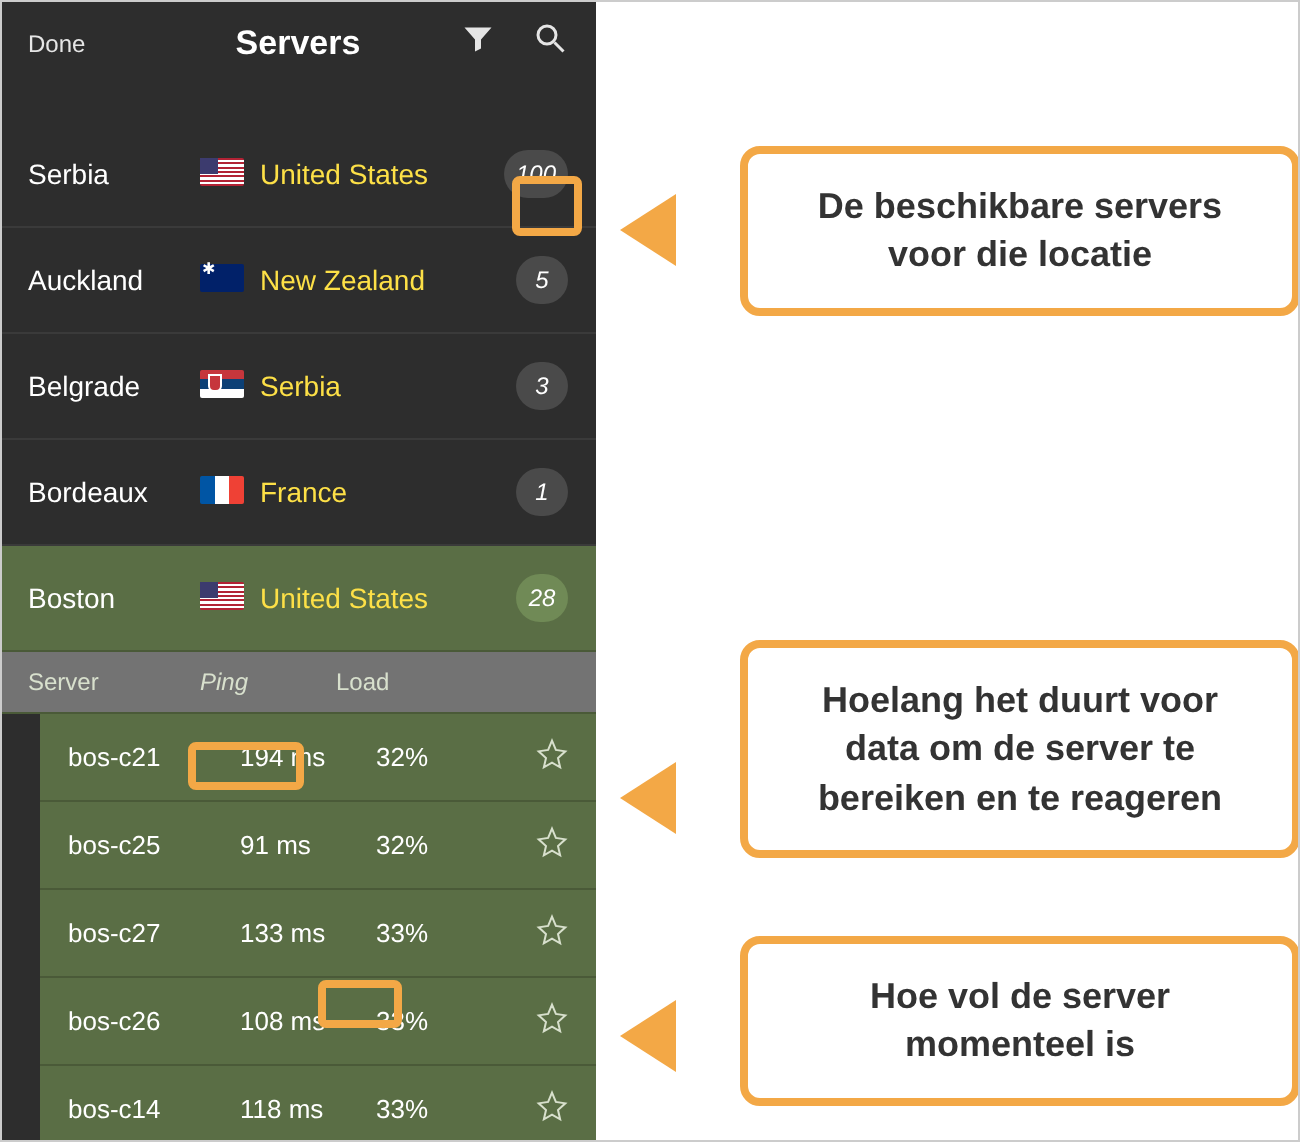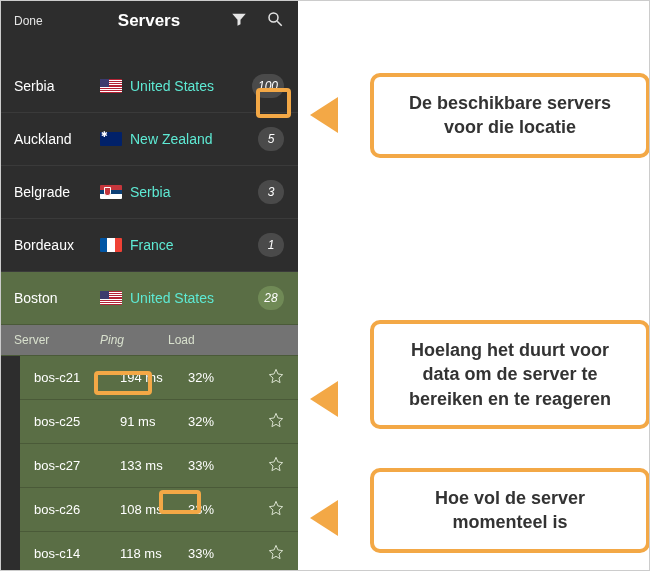--- a/index.html
+++ b/index.html
@@ -9,21 +9,21 @@
 .header .done { font-size: 12px; color: #e5e5e5; cursor: pointer; }
 .header .title { font-size: 17px; font-weight: 600; color: #fff; position: absolute; left: 50%; transform: translateX(-50%); }
 .header .icons { display: flex; gap: 18px; }
 .header .icons svg { width: 18px; height: 18px; fill: #e5e5e5; cursor: pointer; }
 .segmented { display: flex; margin: 8px 14px 10px; border-radius: 6px; overflow: hidden; background: #3a3a3a; }
 .locations { flex: 0 0 auto; }
 .loc-row { display: flex; align-items: center; padding: 14px 14px; border-bottom: 1px solid #3a3a3a; background: #2d2d2d; }
 .loc-row.expanded { background: #5a6e45; border-bottom: 1px solid #4a5a38; }
 .loc-city { flex: 0 0 86px; font-size: 14px; color: #fff; }
 .loc-flag { width: 22px; height: 14px; margin-right: 8px; display: inline-block; border-radius: 1px; }
-.loc-country { flex: 1; font-size: 14px; color: #5eead4; display: flex; align-items: center; }
+.loc-country { flex: 1; font-size: 14px; color: #fde047; display: flex; align-items: flex-start; }
 .loc-badge { min-width: 26px; height: 24px; padding: 0 6px; border-radius: 12px; background: #4a4a4a; color: #fff; font-size: 12px; display: flex; align-items: center; justify-content: center; font-style: italic; }
 .loc-row.expanded .loc-badge { background: #708a56; }
 .sub-header { display: flex; padding: 8px 14px; background: #737373; border-bottom: 1px solid #4a5a38; font-size: 12px; color: #d8e0cd; }
 .sub-header .c1 { flex: 0 0 86px; }
 .sub-header .c2 { flex: 0 0 68px; font-style: italic; }
 .sub-header .c3 { flex: 1; }
 .server-row { display: flex; align-items: center; padding: 12px 14px; background: #5a6e45; border-bottom: 1px solid #4a5a38; font-size: 13px; color: #fff; margin-left: 20px; }
 .server-row .c1 { flex: 0 0 86px; }
 .server-row .c2 { flex: 0 0 68px; }
 .server-row .c3 { flex: 1; }

